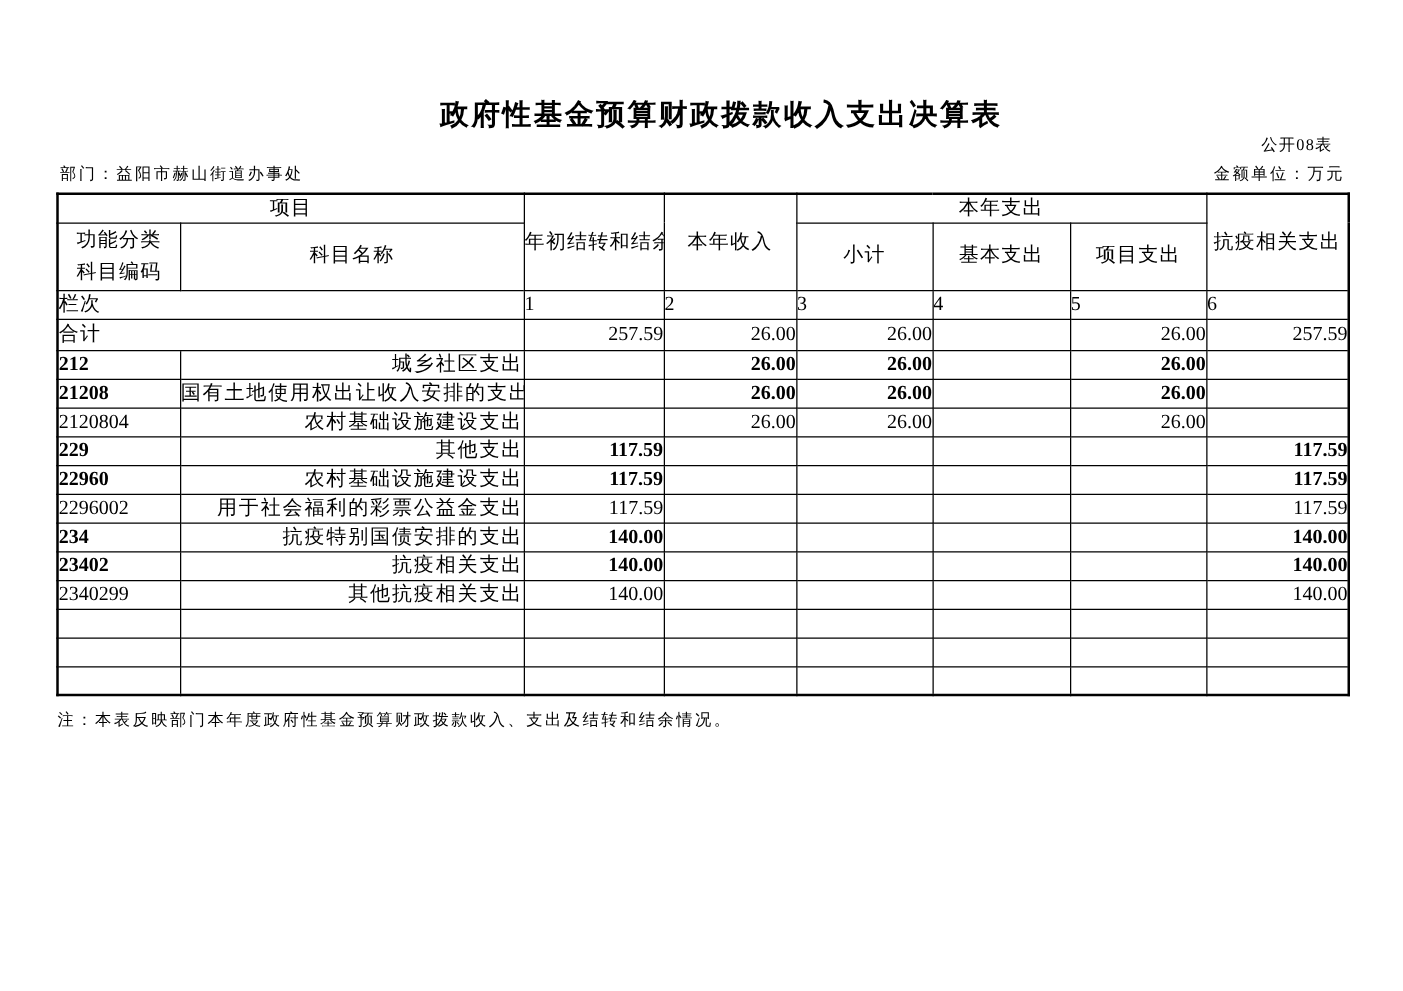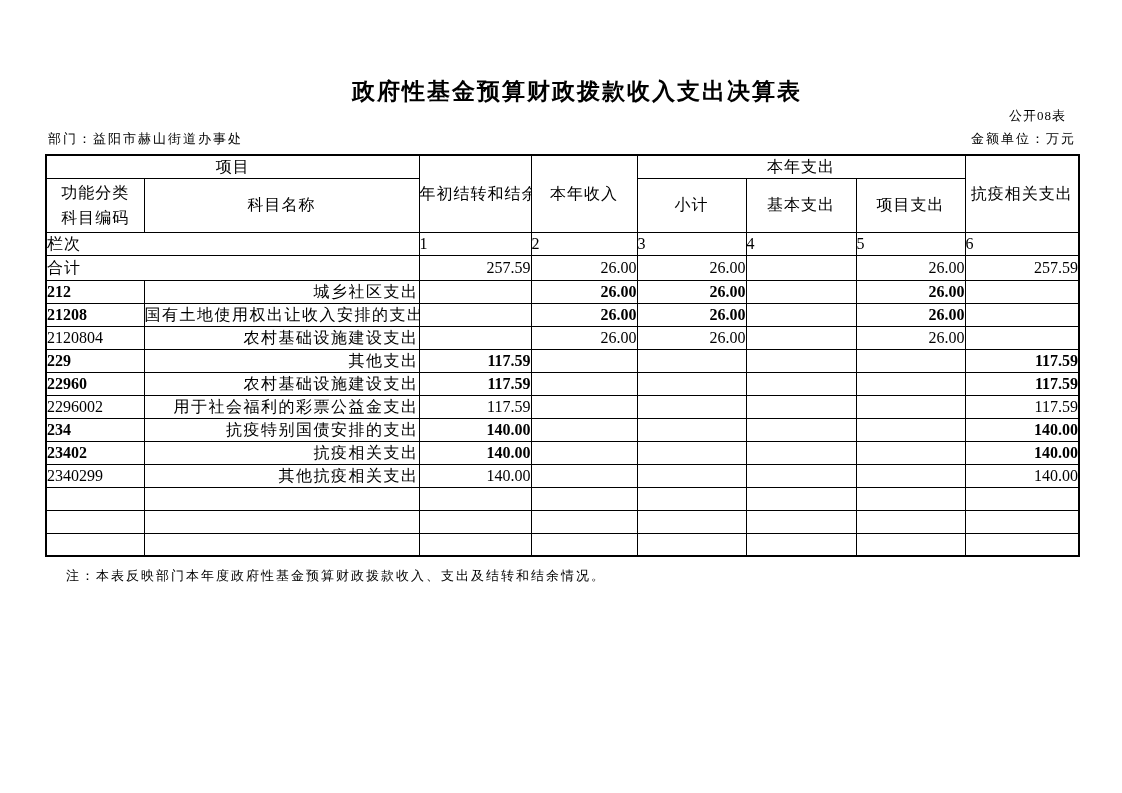--- a/index.html
+++ b/index.html
@@ -35,21 +35,21 @@
   .ridx{height:23px;}
   .drow{height:23px;}
   .drow-first{height:25px;}
   td.code{text-align:left;padding-left:5px;letter-spacing:0;}
   td.name{text-align:right;padding-left:7px;letter-spacing:1.5px;}
   td.name.indent{padding-left:25px;}
   td.val{text-align:right;padding-right:6px;letter-spacing:0;}
   td.center{text-align:left;letter-spacing:1px;margin-top:36px;}
   tr.bold td.code, tr.bold td.val{font-weight:bold;}
   .note{
-    position:absolute;left:46px;top:567px;font-size:13px;letter-spacing:2px;margin-left:20px;
+    position:absolute;left:46px;top:567px;font-size:13px;letter-spacing:2px;
   }
 </style>
 </head>
 <body>
 
 <div class="page-title">政府性基金预算财政拨款收入支出决算表</div>
 <div class="form-code">公开08表</div>
 <div class="meta-row">
   <span>部门：益阳市赫山街道办事处</span>
   <span>金额单位：万元</span>

